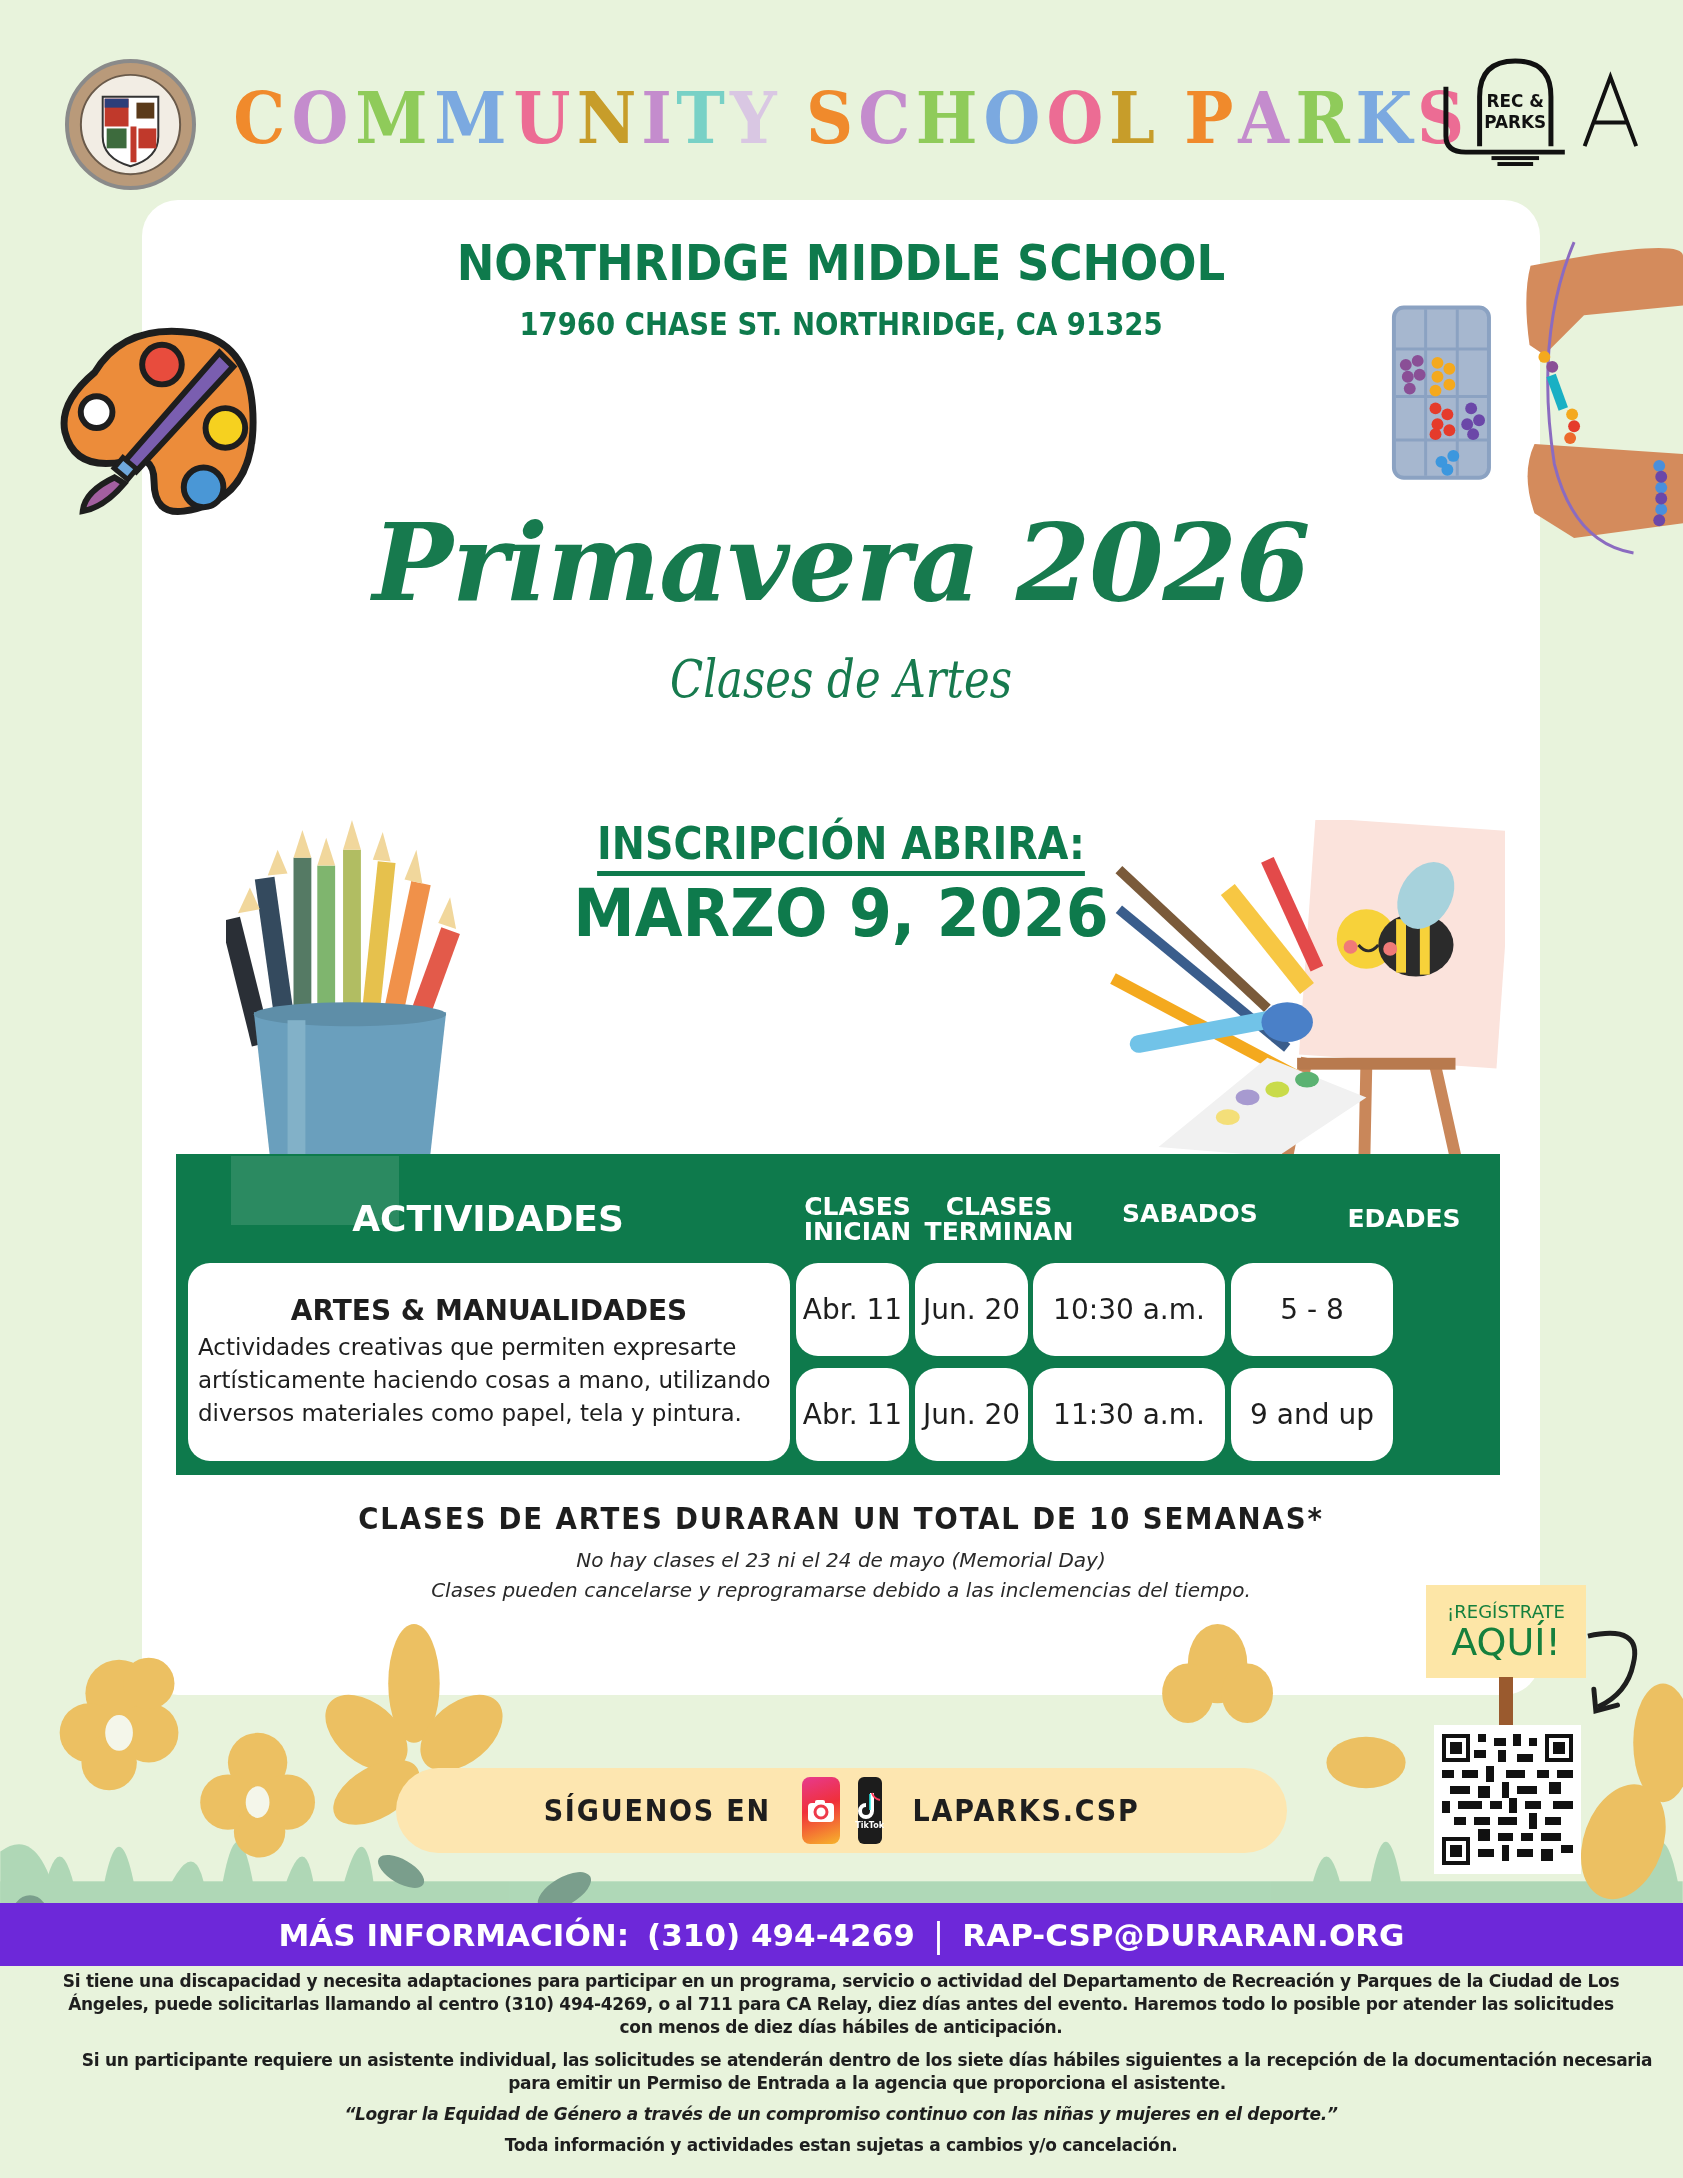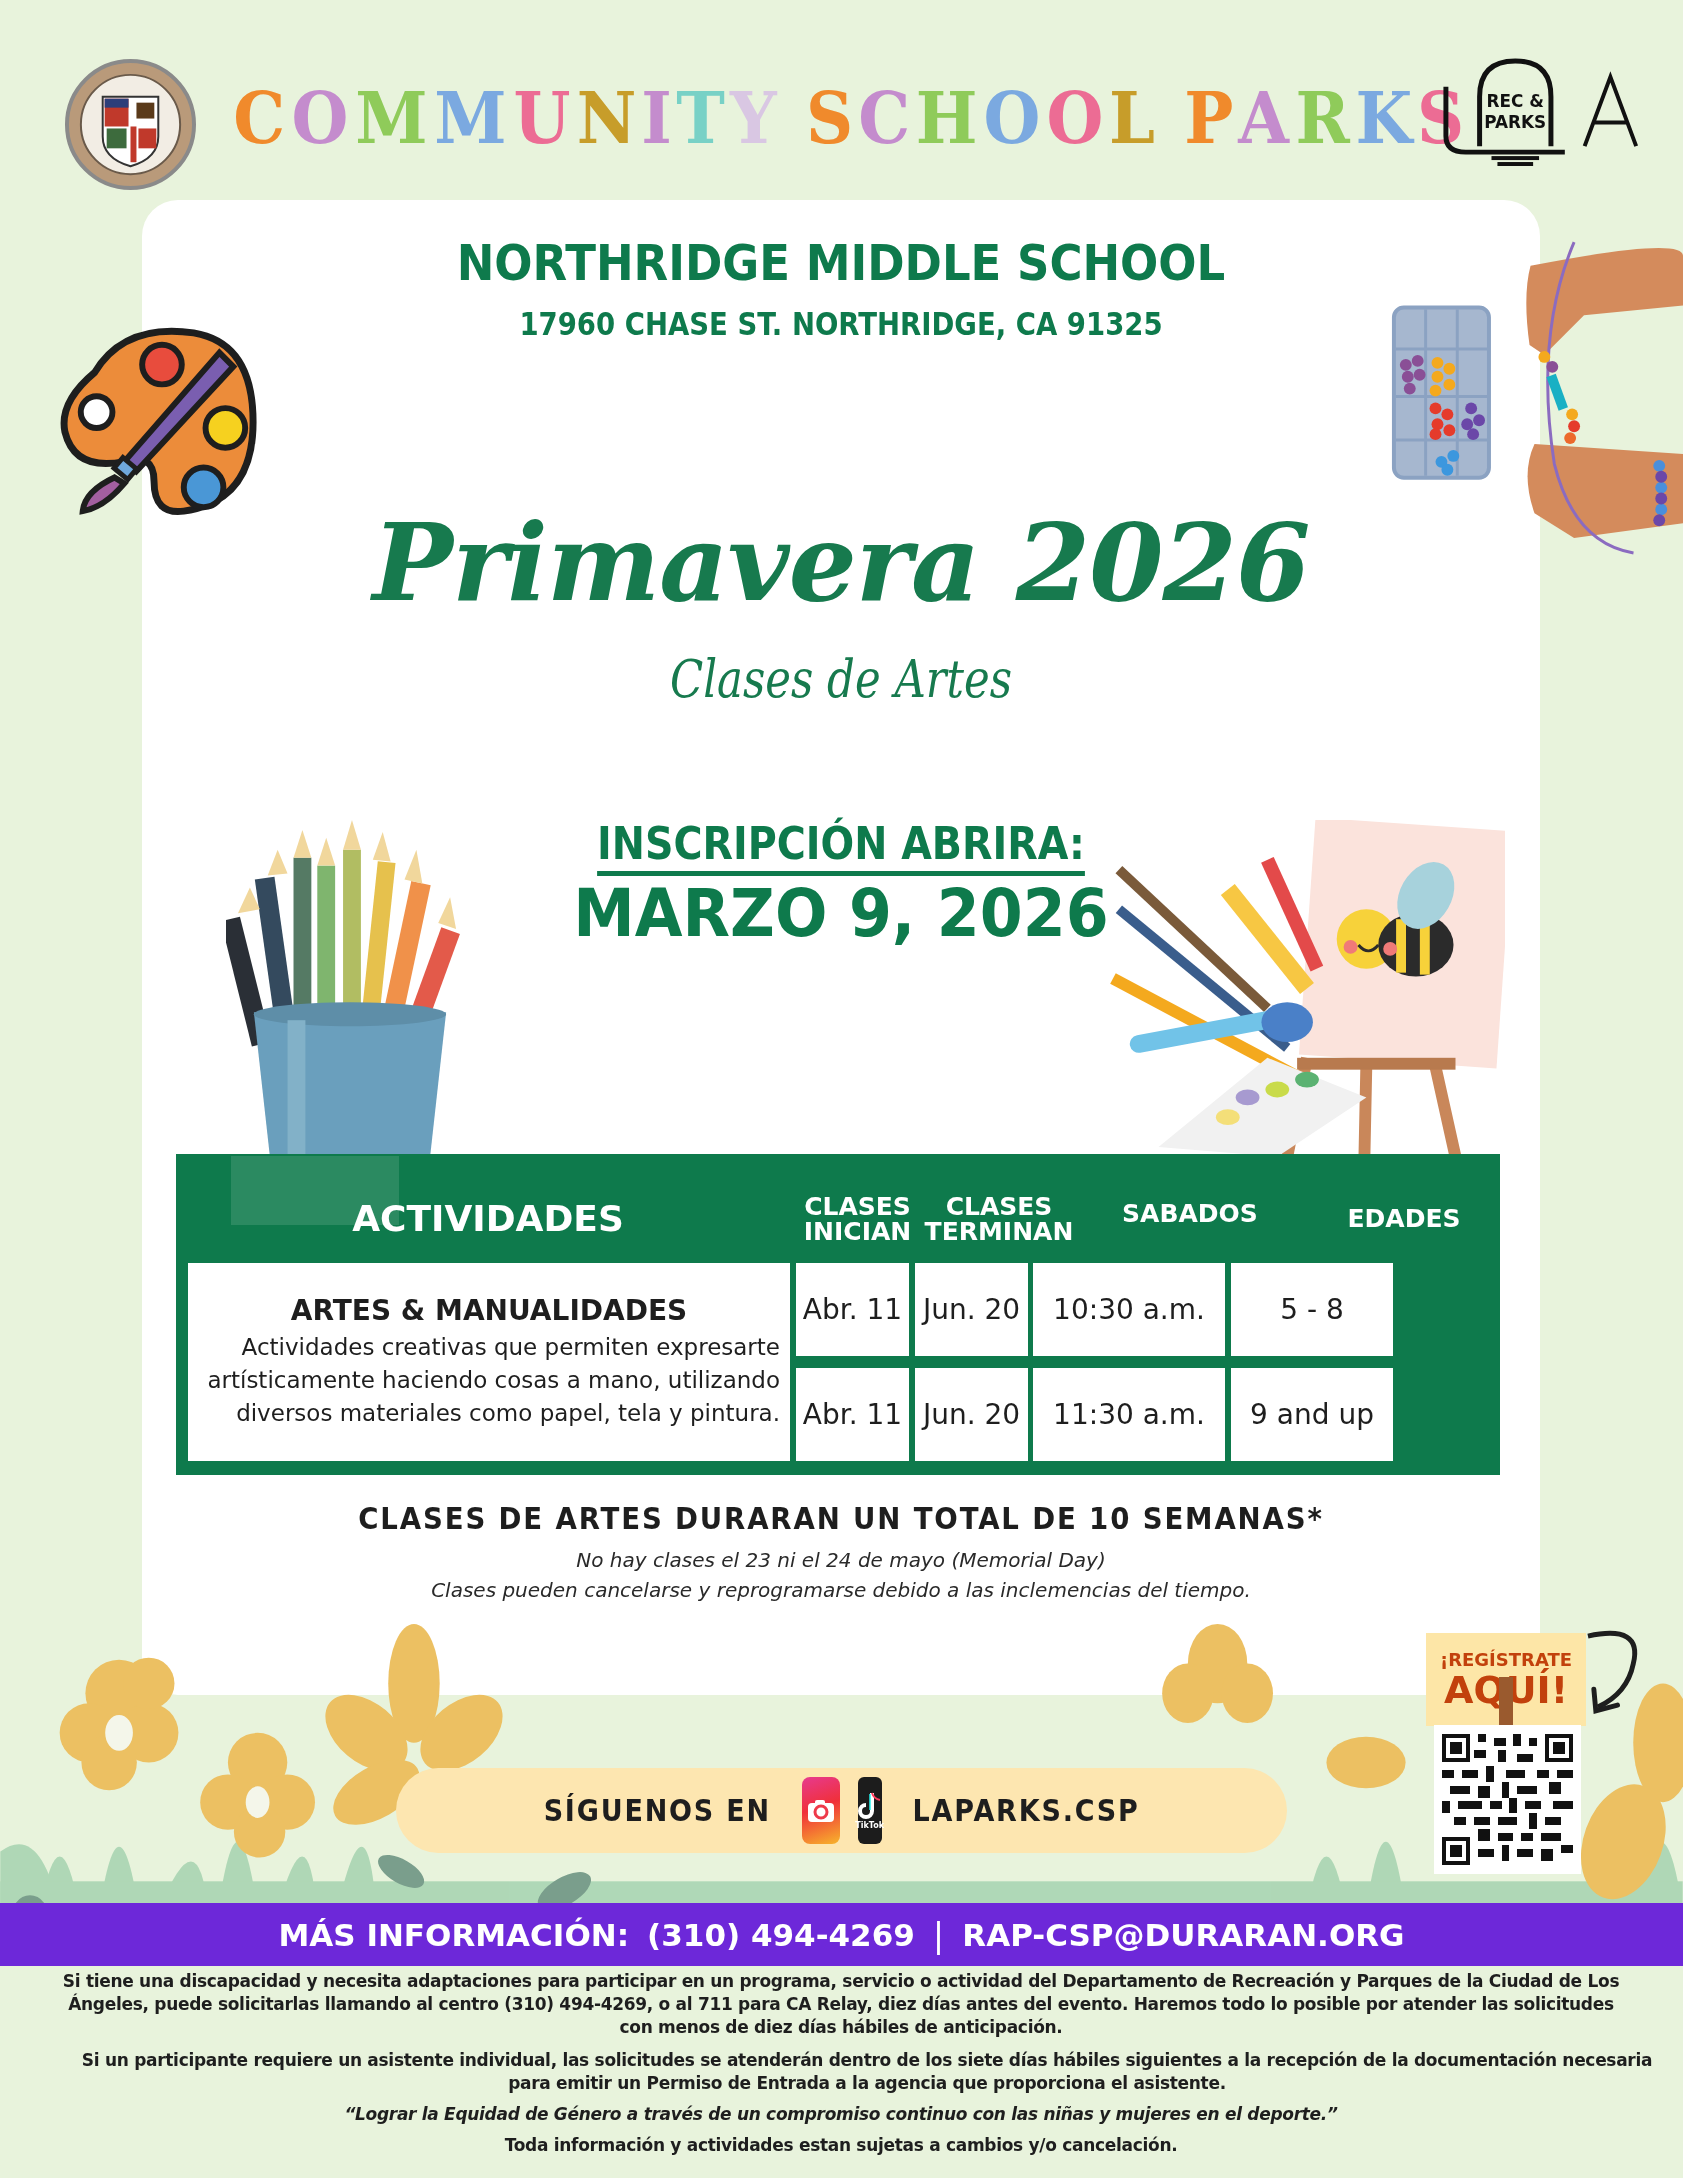--- a/index.html
+++ b/index.html
@@ -76,22 +76,22 @@
   }
   .th {
     position: absolute; color: #fff; font-family: "DejaVu Sans", sans-serif;
     font-weight: 700; text-align: center; line-height: 1.0;
     display: flex; align-items: center; justify-content: center;
   }
   .th-activities { left: 0; top: 30px; width: 624px; height: 69px; font-size: 36px; }
   .th-small { font-size: 25px; flex-direction: column; }
   .cell {
     position: absolute; background: #fff; display: flex;
-    align-items: center; justify-content: center; text-align: right;
-    font-family: "DejaVu Sans", sans-serif; font-size: 28px; color: #1e1e1e;
+    align-items: center; justify-content: center; text-align: left;
+    font-family: "DejaVu Sans", sans-serif; font-size: 28px; color: #1e1e1e; border-radius: 22px;
   }
   .cell-activity {
     left: 12px; top: 109px; width: 602px; height: 198px;
     flex-direction: column; padding: 0 10px;
   }
   .cell-activity .act-title { font-weight: 700; font-size: 28px; margin-bottom: 4px; }
   .cell-activity .act-desc { font-size: 23px; line-height: 33px; }
   .sched-shade {
     left: 231px; top: 1156px; width: 168px; height: 69px;
     background: rgba(255,255,255,0.12);
@@ -107,21 +107,21 @@
     left: 142px; width: 1398px; text-align: center;
     font-family: "DejaVu Sans", sans-serif; font-style: italic; font-size: 20px;
     color: #2a2a2a;
   }
 
   
   .reg-sign {
     left: 1426px; top: 1585px; width: 160px; height: 93px;
     background: #fde6a7; display: flex; flex-direction: column;
     align-items: center; justify-content: center;
-    font-family: "DejaVu Sans", sans-serif; font-weight: 700; color: #c2410c; margin-top: 48px;
+    font-family: "DejaVu Sans", sans-serif; font-weight: 400; color: #15803d;
   }
   .reg-sign .l1 { font-size: 18px; letter-spacing: 0px; }
   .reg-sign .l2 { font-size: 38px; line-height: 40px; }
   .sign-post { left: 1499px; top: 1677px; width: 14px; height: 50px; background: #9a5a2e; }
   .qr { left: 1434px; top: 1725px; width: 147px; height: 149px; background: #fff; padding: 8px; }
 
   
   .social {
     left: 396px; top: 1768px; width: 891px; height: 85px;
     background: #fde6b0; border-radius: 43px;

